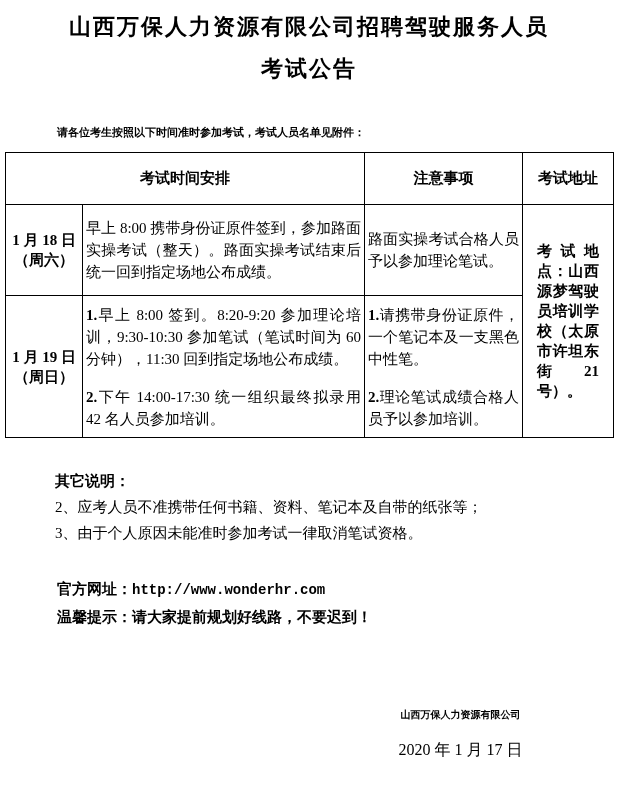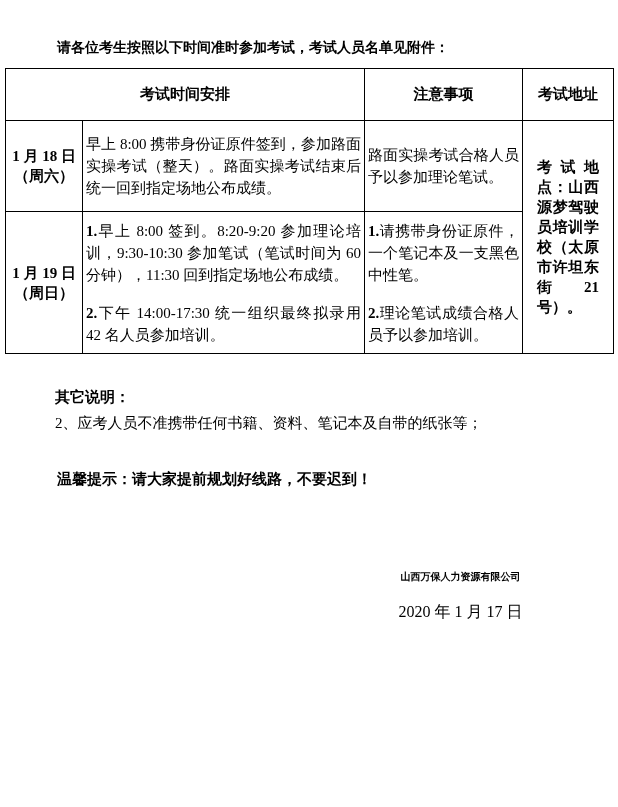--- a/index.html
+++ b/index.html
@@ -21,21 +21,21 @@
   .title {
     text-align: center;
     font-weight: bold;
     font-size: 22px;
     line-height: 42px;
     font-family: "Liberation Sans", sans-serif;
     letter-spacing: 2px;
   }
   .intro {
     margin: 32px 10px 0 52px;
-    font-size: 14px;
+    font-size: 11px;
     line-height: 20px;
     font-weight: bold;
   }
   table.exam {
     border-collapse: collapse;
     table-layout: fixed;
     width: 608px;
     margin-top: 10px;
   }
   table.exam th, table.exam td {
@@ -109,20 +109,24 @@
     margin: 15px 0 0 0;
     line-height: 20px;
   }
   b.num { font-weight: bold; }
 </style>
 </head>
 <body>
 
 <div class="page">
 
+  <div class="title">
+    <div>山西万保人力资源有限公司招聘驾驶服务人员</div>
+    <div>考试公告</div>
+  </div>
 
   <p class="intro">请各位考生按照以下时间准时参加考试，考试人员名单见附件：</p>
 
   <table class="exam">
     <colgroup>
       <col style="width:77px">
       <col style="width:282px">
       <col style="width:158px">
       <col style="width:91px">
     </colgroup>
@@ -154,23 +158,25 @@
           <p><b class="num">1.</b><span>请携带身份证原件，一个笔记本及一支黑色中性笔。</span></p>
           <p class="gap"><b class="num">2.</b><span>理论笔试成绩合格人员予以参加培训。</span></p>
         </td>
       </tr>
     </tbody>
   </table>
 
   <div class="other">
     <p class="heading">其它说明：</p>
     <p>2、应考人员不准携带任何书籍、资料、笔记本及自带的纸张等；</p>
+    <p>3、由于个人原因未能准时参加考试一律取消笔试资格。</p>
   </div>
 
   <div class="weblinks">
+    <p><span class="label">官方网址：</span><span class="url">http://www.wonderhr.com</span></p>
     <p class="tip">温馨提示：请大家提前规划好线路，不要迟到！</p>
   </div>
 
   <div class="signature">
     <p class="company">山西万保人力资源有限公司</p>
     <p class="sign-date">2020 年 1 月 17 日</p>
   </div>
 
 </div>
 

